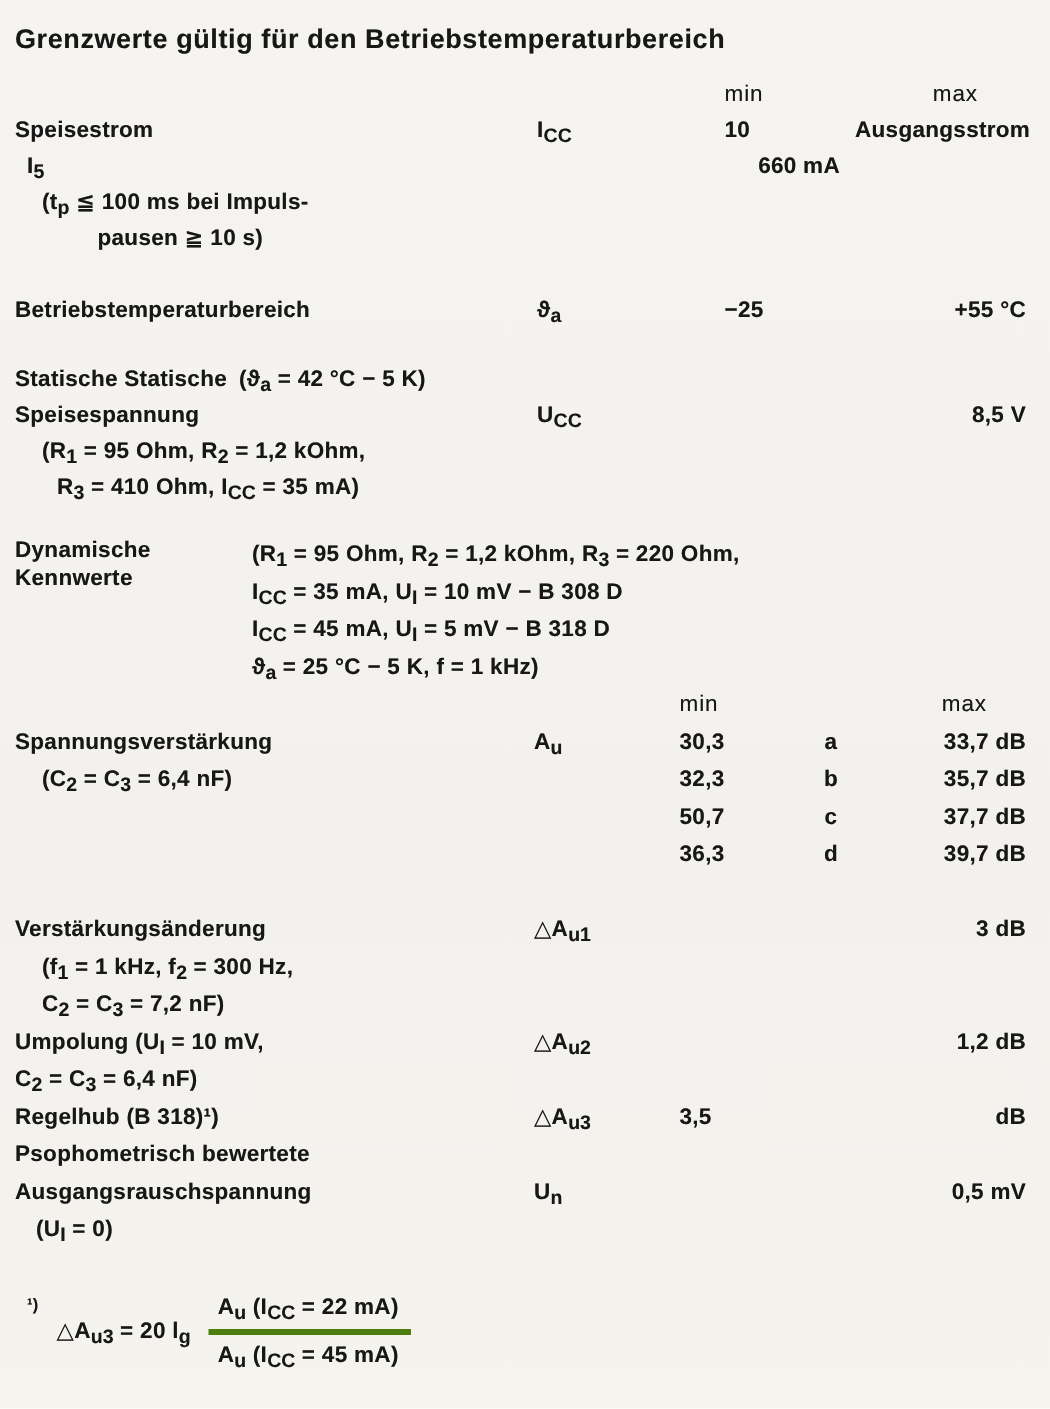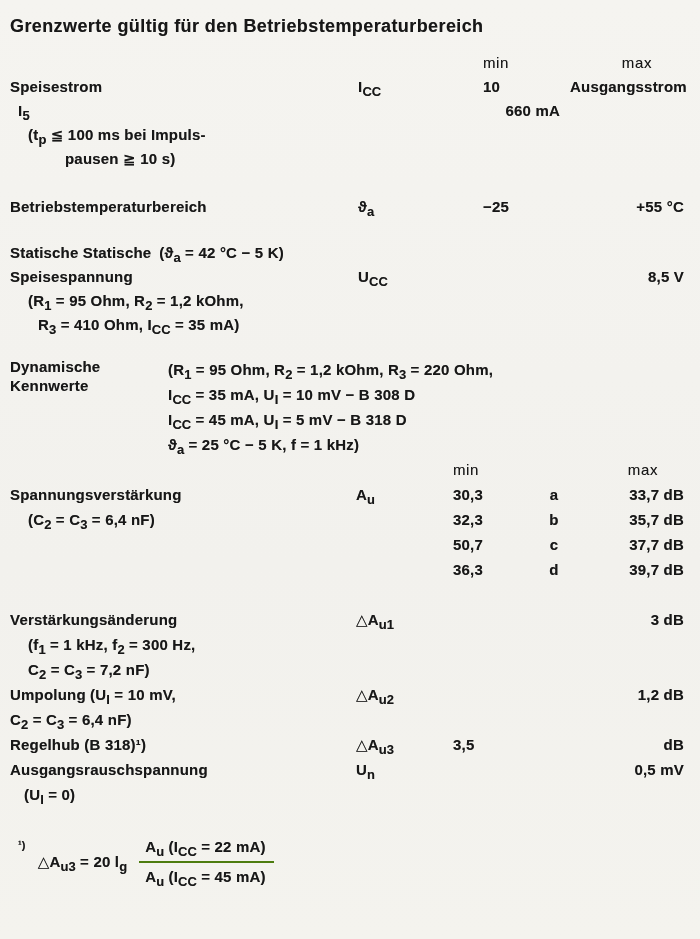--- a/index.html
+++ b/index.html
@@ -44,21 +44,21 @@
   .dynhead { display: grid; grid-template-columns: 158px 1fr; margin-top: 20px; }
   .dynhead .title { line-height: 19px; }
   .condcol div { line-height: 25px; white-space: nowrap; }
 
   sub { font-size: 13px; vertical-align: -3.5px; line-height: 0; letter-spacing: 0; }
 
   .footnote { display: flex; align-items: center; gap: 12px; margin: 30px 0 0 8px; }
   .fn-marker { font-size: 11px; align-self: flex-start; margin-top: 2px; }
   .fn-lhs { line-height: 22px; }
   .frac { display: inline-flex; flex-direction: column; }
-  .frac .num { border-bottom: 2px solid #4d7c0f; padding: 0 8px 4px 6px; line-height: 20px; }
+  .frac .num { border-bottom: 4px solid #4d7c0f; padding: 0 8px 4px 6px; line-height: 20px; }
   .frac .den { padding: 4px 8px 0 6px; line-height: 20px; }
 </style>
 </head>
 <body>
 
 <div class="page">
 
   <div class="h1">Grenzwerte gültig für den Betriebstemperaturbereich</div>
 
   <div class="grid">
@@ -162,20 +162,21 @@
     <div class="cell max">1,2 dB</div>
 
     <div class="cell full"><span>C</span><sub>2</sub><span> = C</span><sub>3</sub><span> = 6,4 nF)</span></div>
 
     <div class="cell">Regelhub (B 318)¹)</div>
     <div class="cell sym"><span>△A</span><sub>u3</sub><span></span></div>
     <div class="cell min">3,5</div>
     <div class="cell"></div>
     <div class="cell max">dB</div>
 
+    <div class="cell full">Psophometrisch bewertete</div>
 
     <div class="cell">Ausgangsrauschspannung</div>
     <div class="cell sym"><span>U</span><sub>n</sub><span></span></div>
     <div class="cell"></div>
     <div class="cell"></div>
     <div class="cell max">0,5 mV</div>
 
     <div class="cell full ind14"><span>(U</span><sub>I</sub><span> = 0)</span></div>
   </div>
 

